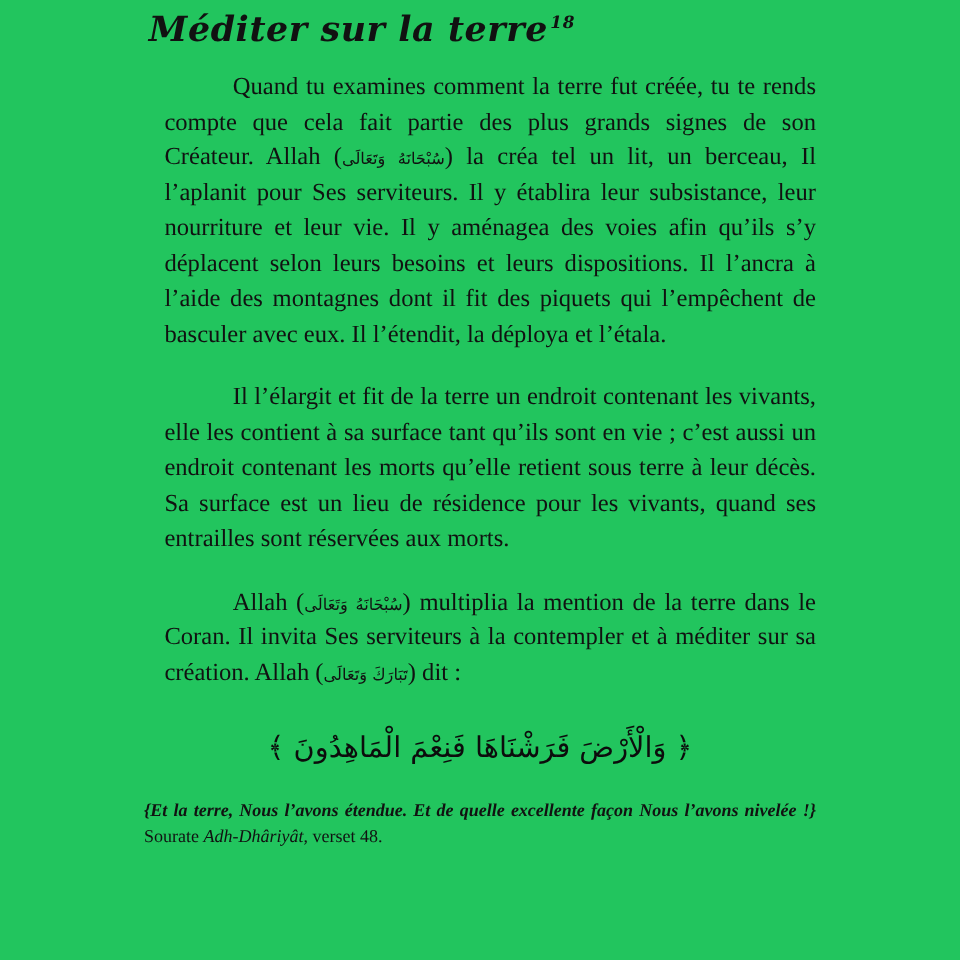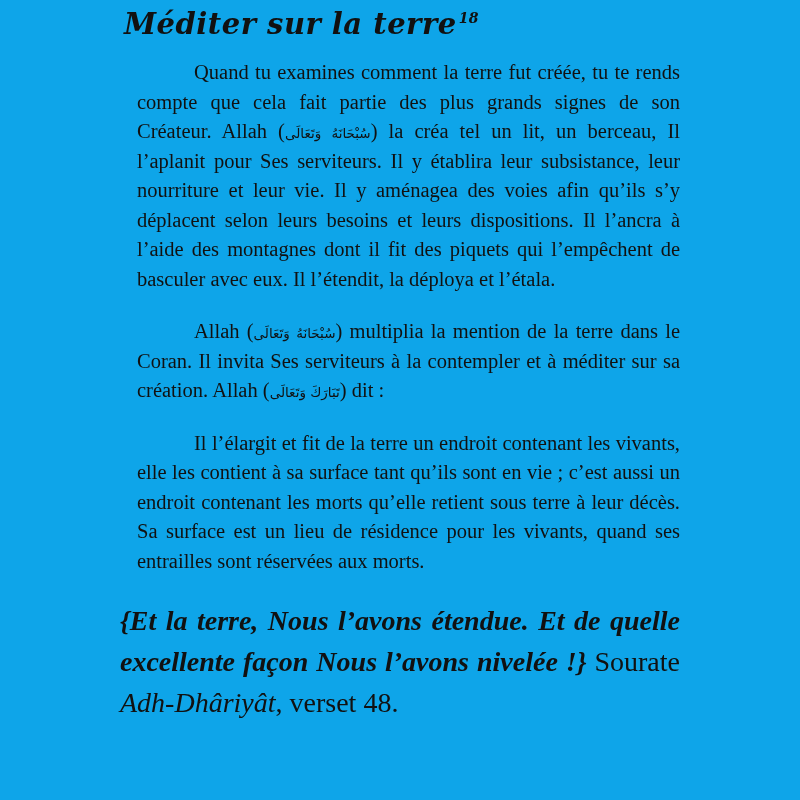--- a/index.html
+++ b/index.html
@@ -5,21 +5,21 @@
   html, body {
     margin: 0;
     padding: 0;
     background: #ffffff;
   }
   .page {
     position: relative;
     width: 800px;
     height: 800px;
     box-sizing: border-box;
-    background: #0ea5e9;
+    background: #22c55e;
     color: #111111;
     font-family: "Liberation Serif", serif;
     padding: 6px 120px 0 120px;
     overflow: hidden;
   }
   .chapter-title {
     font-family: "DejaVu Serif", serif;
     font-style: italic;
     font-weight: 700;
     font-size: 29px;
@@ -52,21 +52,21 @@
   .quran-verse {
     direction: rtl;
     text-align: center;
     font-family: "DejaVu Sans", sans-serif;
     font-size: 24px;
     line-height: 1.7;
     margin: 26px 0 22px 0;
     color: #0c0c0c;
   }
   p.translation {
-    font-size: 28px;
+    font-size: 15px;
     line-height: 1.47;
     text-align: justify;
     margin: 0;
     font-family: Liberation Serif, serif;
   }
   .quote-bold-italic {
     font-weight: 700;
     font-style: italic;
   }
   .surah-name {
@@ -75,20 +75,21 @@
 </style>
 </head>
 <body>
 
 <div class="page">
 
   <h1 class="chapter-title"><span>Méditer sur la terre</span><sup>18</sup></h1>
 
   <p class="body-para indent"><span>Quand tu examines comment la terre fut créée, tu te rends compte que cela fait partie des plus grands signes de son Créateur. Allah (</span><span class="arabic-inline">سُبْحَانَهُ وَتَعَالَى</span><span>) la créa tel un lit, un berceau, Il l’aplanit pour Ses serviteurs. Il y établira leur subsistance, leur nourriture et leur vie. Il y aménagea des voies afin qu’ils s’y déplacent selon leurs besoins et leurs dispositions. Il l’ancra à l’aide des montagnes dont il fit des piquets qui l’empêchent de basculer avec eux. Il l’étendit, la déploya et l’étala.</span></p>
 
+  <p class="body-para indent"><span>Il l’élargit et fit de la terre un endroit contenant les vivants, elle les contient à sa surface tant qu’ils sont en vie&nbsp;; c’est aussi un endroit contenant les morts qu’elle retient sous terre à leur décès. Sa surface est un lieu de résidence pour les vivants, quand ses entrailles sont réservées aux morts.</span></p>
+
   <p class="body-para indent"><span>Allah (</span><span class="arabic-inline">سُبْحَانَهُ وَتَعَالَى</span><span>) multiplia la mention de la terre dans le Coran. Il invita Ses serviteurs à la contempler et à méditer sur sa création. Allah (</span><span class="arabic-inline">تَبَارَكَ وَتَعَالَى</span><span>) dit&nbsp;:</span></p>
 
-  <p class="body-para indent"><span>Il l’élargit et fit de la terre un endroit contenant les vivants, elle les contient à sa surface tant qu’ils sont en vie&nbsp;; c’est aussi un endroit contenant les morts qu’elle retient sous terre à leur décès. Sa surface est un lieu de résidence pour les vivants, quand ses entrailles sont réservées aux morts.</span></p>
-
+  <div class="quran-verse">﴿ وَالْأَرْضَ فَرَشْنَاهَا فَنِعْمَ الْمَاهِدُونَ ﴾</div>
 
   <p class="translation"><span class="quote-bold-italic">{Et la terre, Nous l’avons étendue. Et de quelle excellente façon Nous l’avons nivelée&nbsp;!}</span><span> Sourate </span><span class="surah-name">Adh-Dhâriyât</span><span>, verset 48.</span></p>
 
 </div>
 
 </body></html>

